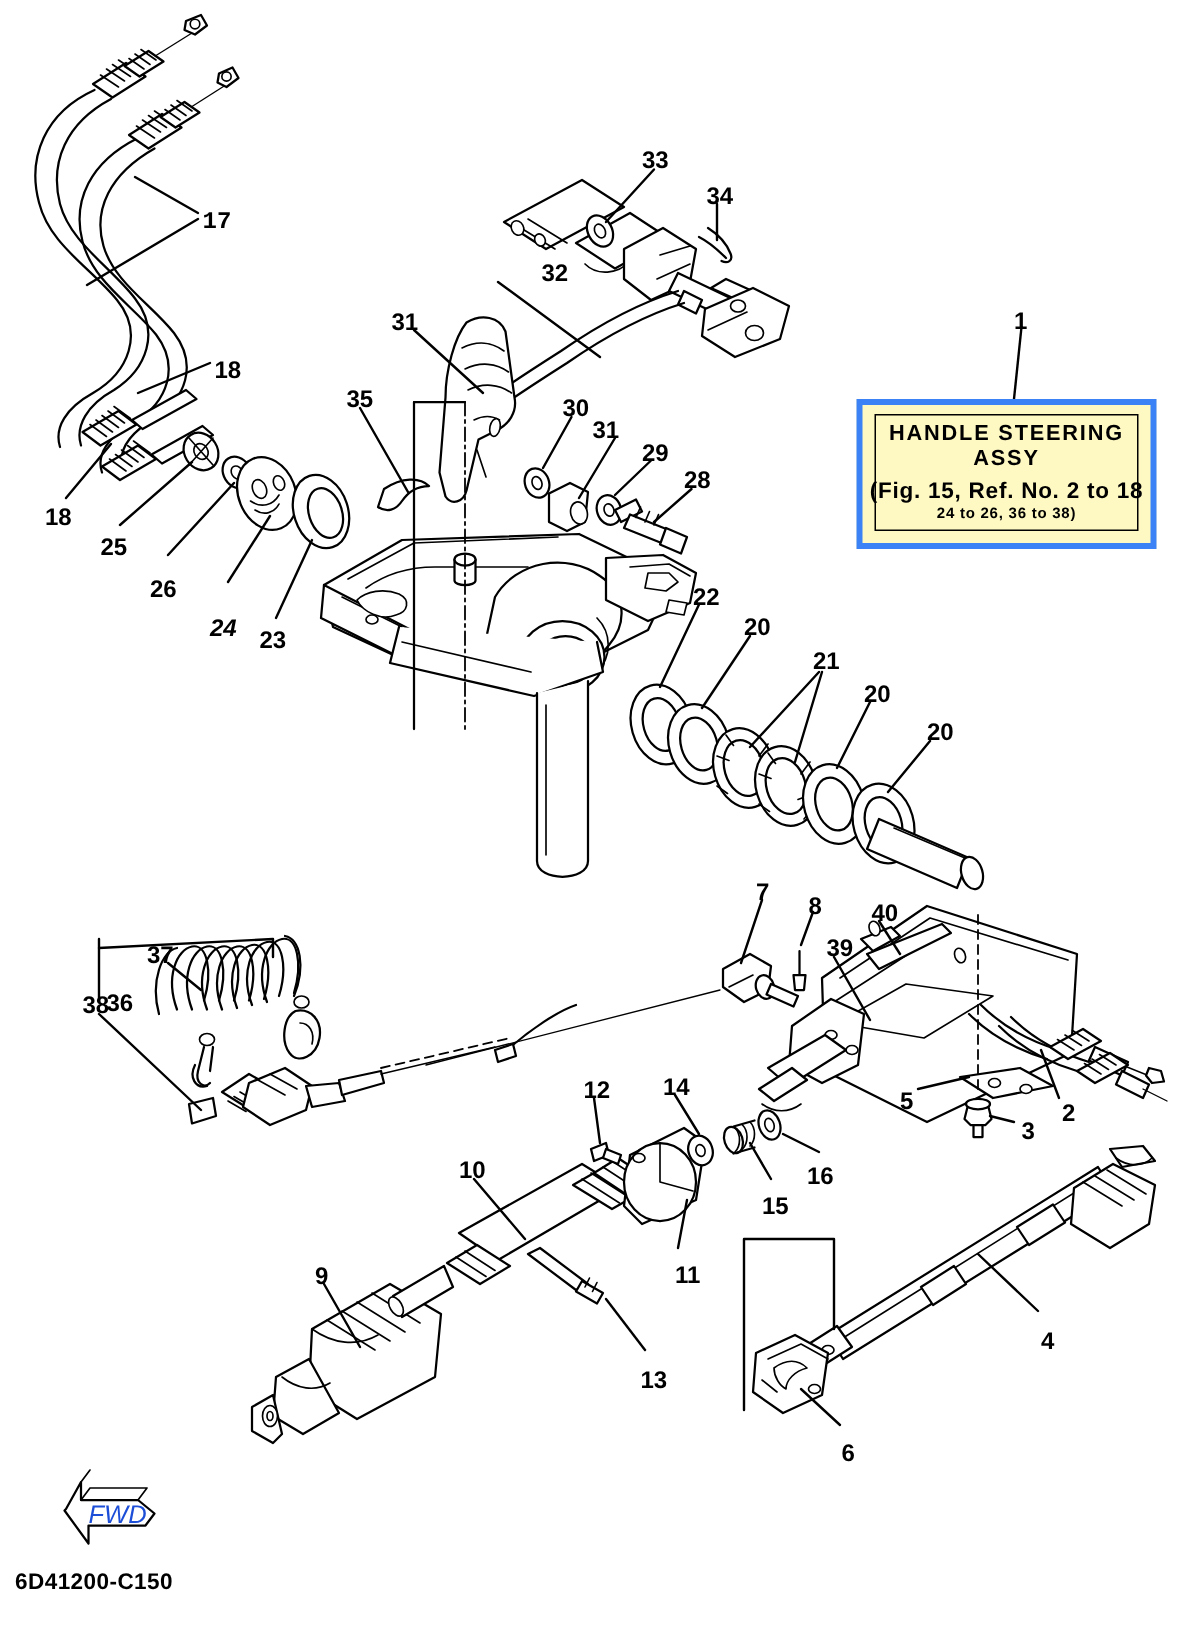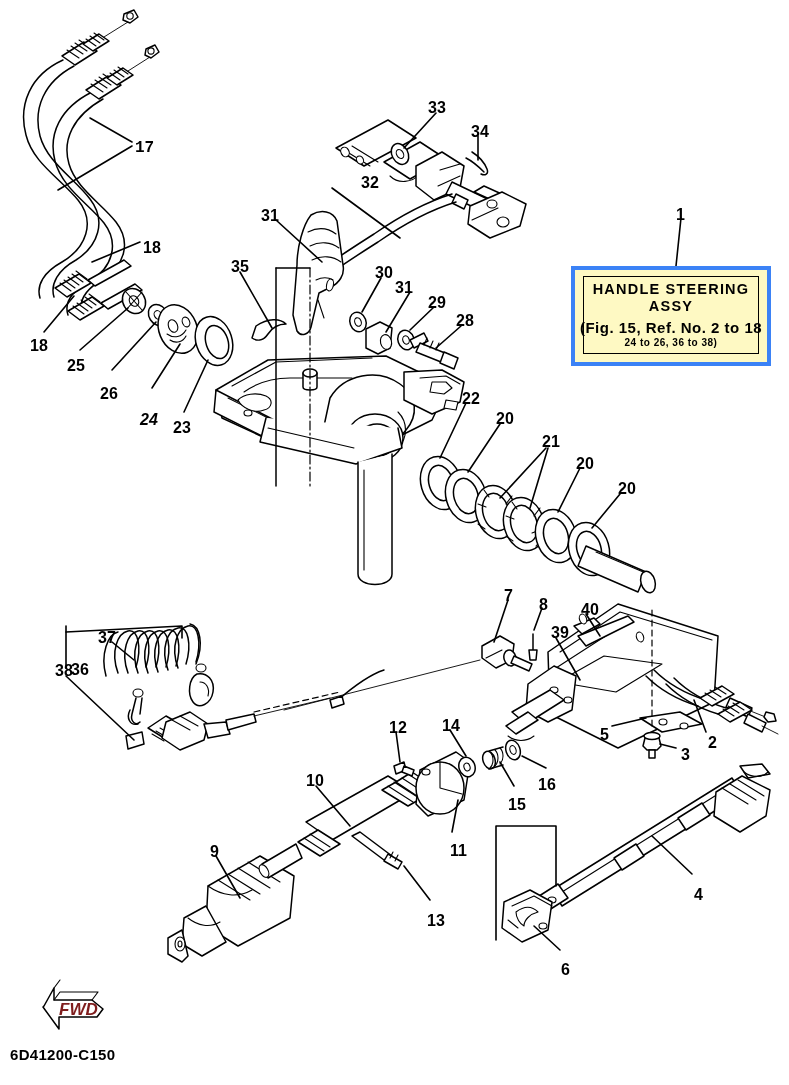--- a/index.html
+++ b/index.html
@@ -28,22 +28,22 @@
   .callout .t4{font-size:10px;}
   .partno{
     position:absolute;left:10px;top:1046px;font-size:15px;font-weight:bold;
     letter-spacing:.3px;color:#000;white-space:nowrap;
   }
   .reflabel{
     position:absolute;font-size:16px;font-weight:bold;color:#000;
     line-height:1;white-space:nowrap;font-family:"Liberation Sans", sans-serif;
   }
   .fwdtext{
-    position:absolute;font-size:17px;font-weight:bold;font-style:italic;
-    color:#7f1d1d;white-space:nowrap;
+    position:absolute;font-size:17px;font-weight:normal;font-style:italic;
+    color:#1d4ed8;white-space:nowrap;
   }
 </style>
 </head>
 <body>
 
 <div id="sheet">
 
   <svg class="layer" viewBox="0 0 789 1085">
     <defs>
       <style>

